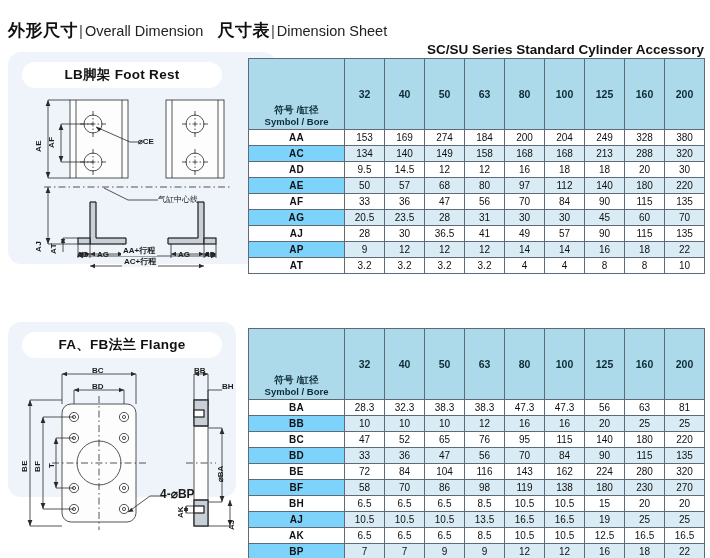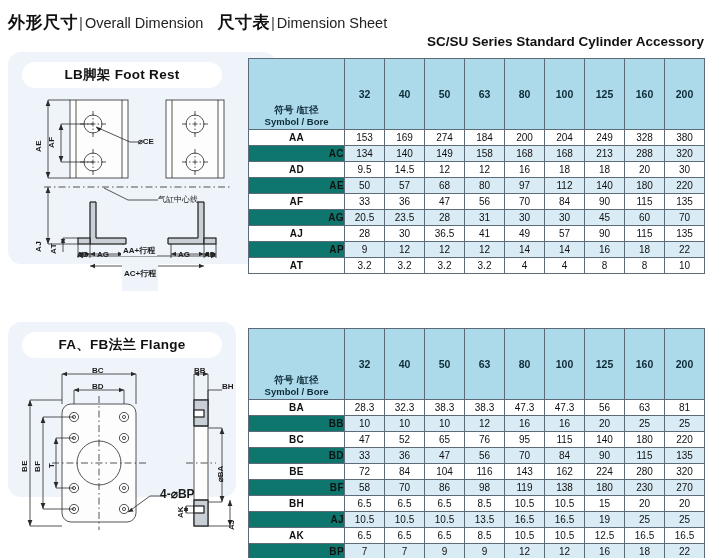--- a/index.html
+++ b/index.html
@@ -12,21 +12,21 @@
     height: 558px;
     position: relative;
     font-family: "Liberation Sans", sans-serif;
     color: #1a1a1a;
     overflow: hidden;
   }
 
   
   .page-header {
     position: absolute;
-    left: 0; top: 6px;
+    left: 0; top: 14px;
     width: 710px;
     height: 50px;
   }
   .title-line {
     position: absolute;
     left: 8px; top: 5px;
     white-space: nowrap;
   }
   .cn-big {
     font-size: 17px;
@@ -126,21 +126,21 @@
   table.spec-table thead th.sym-head {
     font-size: 9.5px;
     line-height: 1.25;
     padding: 1px 2px;
   }
   .sym-head .cn-row { font-size: 9.5px; letter-spacing: 0.2px; margin-top: 44px; }
   .sym-head .en-row { font-size: 9.5px; }
 
   table.spec-table tbody tr.alt td { background: #d9ebf4; }
   table.spec-table tbody tr td { background: #ffffff; }
-  table.spec-table tbody tr.alt td.sym-cell { background: #0f766e; text-align: right; }
+  table.spec-table tbody tr.alt td.sym-cell { background: #7dd3fc; }
   table.spec-table tbody td.sym-cell {
     font-weight: 700;
     font-size: 10px;
     letter-spacing: 0.4px;
   }
 
   col.c-sym { width: 96px; }
   col.c-val { width: 40px; }
 </style>
 </head>
@@ -258,21 +258,21 @@
   <div style="position:absolute;left:170px;top:198px;font-size:8px;font-weight:700;">AG</div>
   <div style="position:absolute;left:196px;top:198px;font-size:8px;font-weight:700;">AD</div>
 
   <svg style="position:absolute;left:0;top:206px;" width="228" height="14">
     <g stroke="#2a2a2a" stroke-width="0.8" fill="none">
       <line x1="82" y1="8" x2="196" y2="8"></line>
       <path d="M82 8 l5 -2.2 v4.4 z" fill="#2a2a2a" stroke="none"></path>
       <path d="M196 8 l-5 -2.2 v4.4 z" fill="#2a2a2a" stroke="none"></path>
     </g>
   </svg>
-  <div style="position:absolute;left:114px;top:204px;font-size:8px;font-weight:700;background:#eef4fa;padding:12px 2px;">AC+行程</div>
+  <div style="position:absolute;left:114px;top:204px;font-size:8px;font-weight:700;background:#eef4fa;padding:0 2px;">AC+行程</div>
 
   <svg style="position:absolute;left:0;top:196px;" width="228" height="14">
     <g stroke="#2a2a2a" stroke-width="0.8" fill="none">
       <line x1="70" y1="8" x2="208" y2="8"></line>
       <path d="M70 8 l5 -2.2 v4.4 z" fill="#2a2a2a" stroke="none"></path>
       <path d="M208 8 l-5 -2.2 v4.4 z" fill="#2a2a2a" stroke="none"></path>
     </g>
   </svg>
   <div style="position:absolute;left:113px;top:193px;font-size:8px;font-weight:700;background:#eef4fa;padding:0 2px;">AA+行程</div>
 </div>

